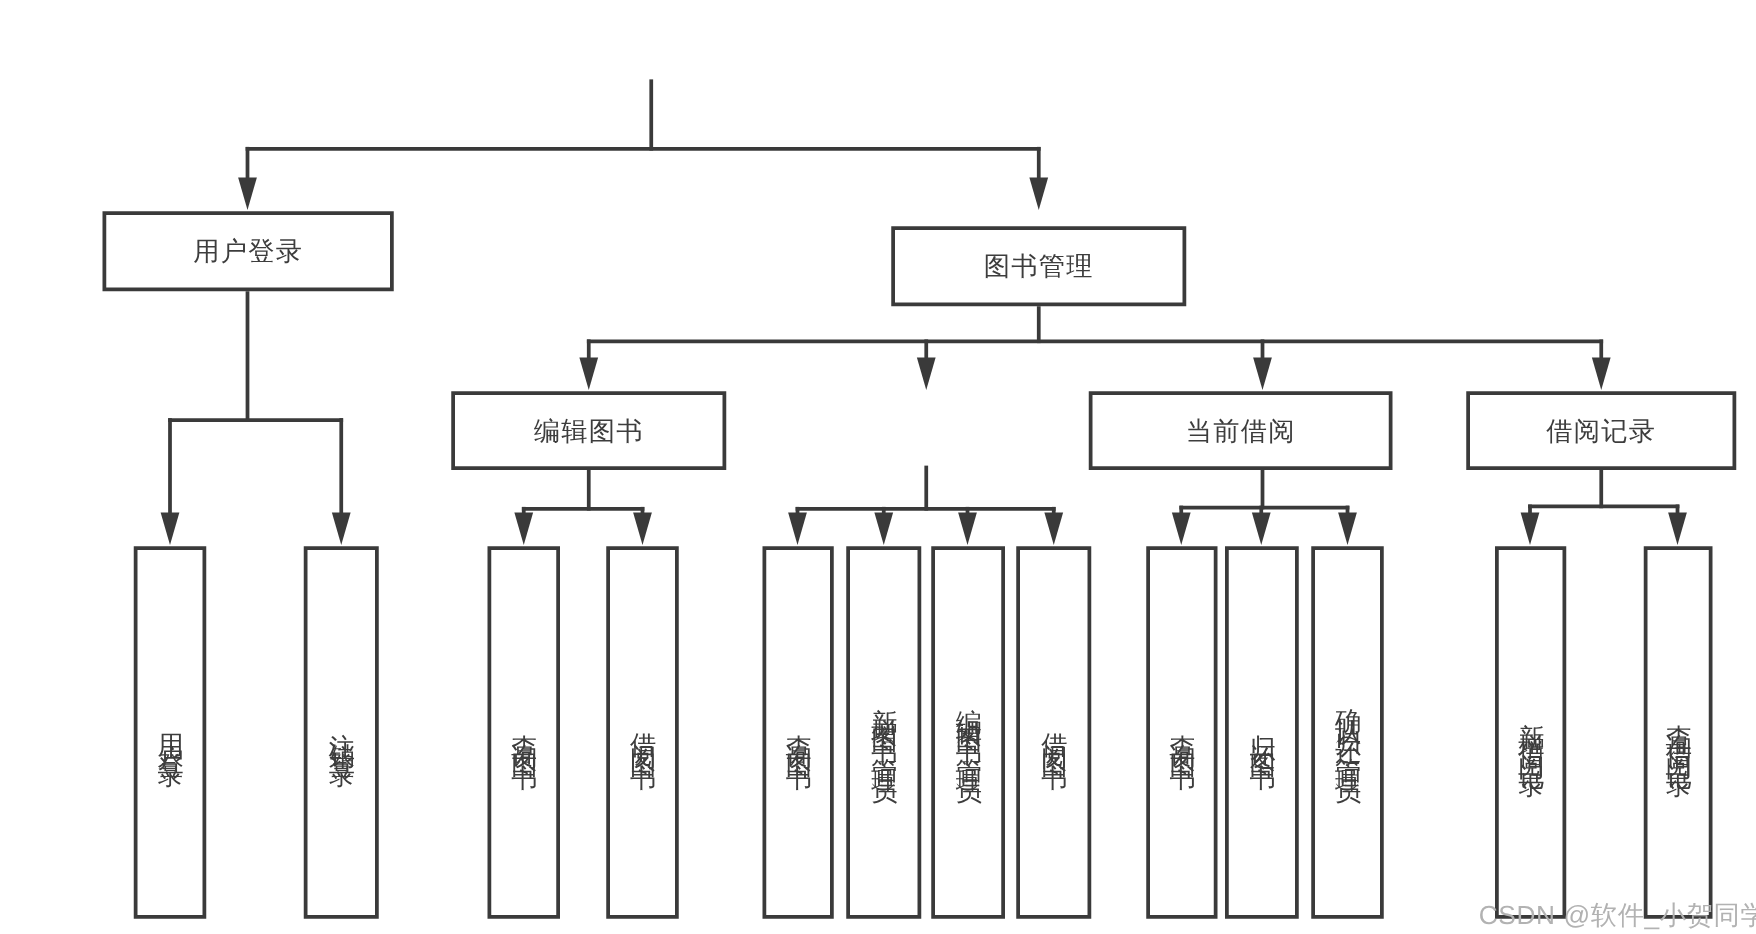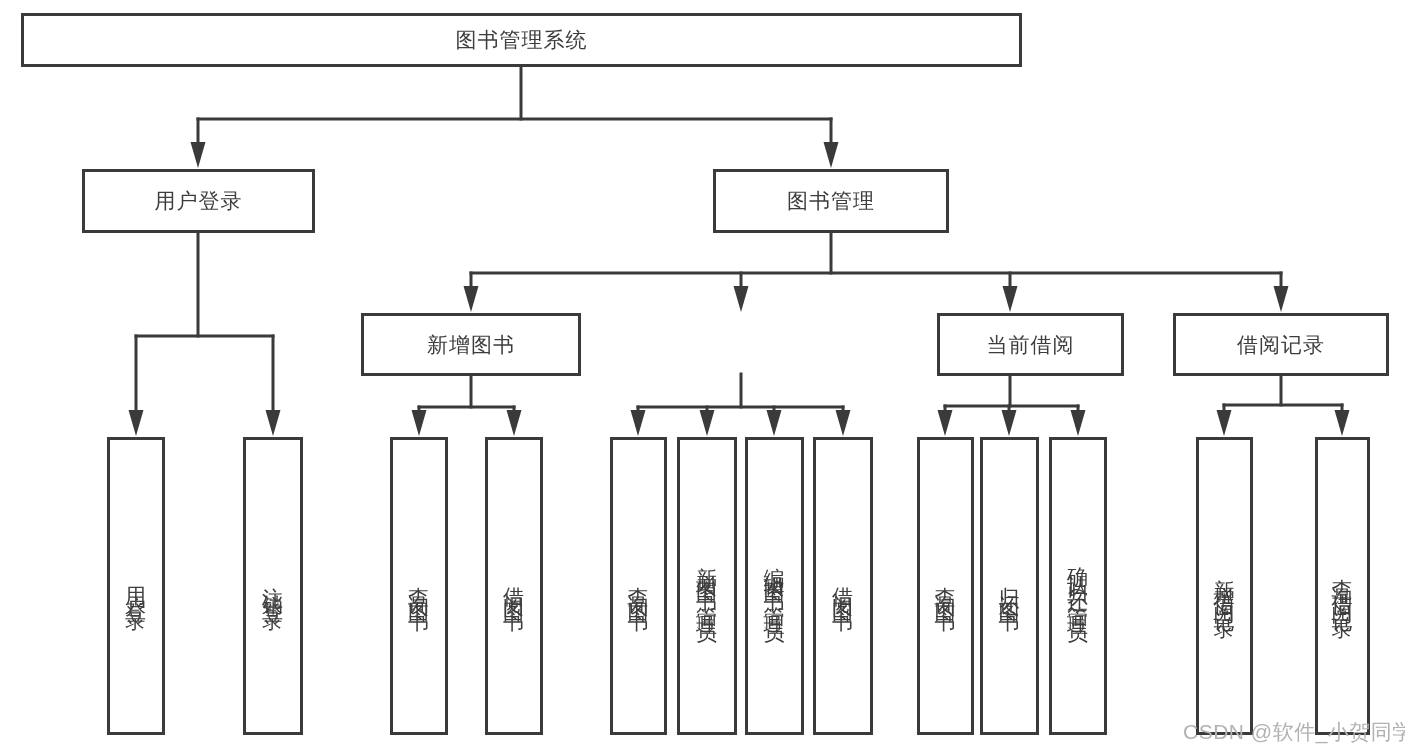--- a/index.html
+++ b/index.html
@@ -104,30 +104,29 @@
       <line x1="1078" y1="406" x2="1078" y2="418" stroke="#3a3a3a" stroke-width="3" stroke-linecap="square"></line>
       <polygon points="1070.5,410 1085.5,410 1078,436" fill="#3a3a3a"></polygon>
       <line x1="1281" y1="374" x2="1281" y2="405" stroke="#3a3a3a" stroke-width="3" stroke-linecap="square"></line>
       <line x1="1224" y1="405" x2="1342" y2="405" stroke="#3a3a3a" stroke-width="3" stroke-linecap="square"></line>
       <line x1="1224" y1="405" x2="1224" y2="418" stroke="#3a3a3a" stroke-width="3" stroke-linecap="square"></line>
       <polygon points="1216.5,410 1231.5,410 1224,436" fill="#3a3a3a"></polygon>
       <line x1="1342" y1="405" x2="1342" y2="418" stroke="#3a3a3a" stroke-width="3" stroke-linecap="square"></line>
       <polygon points="1334.5,410 1349.5,410 1342,436" fill="#3a3a3a"></polygon>
     </svg>
 
-  <div class="box" style="left:21px;top:13px;width:1001px;height:54px;">图书管理系统</div>
 
   <div class="box" style="left:82px;top:169px;width:233px;height:64px;">用户登录</div>
 
-  <div class="box" style="left:713px;top:169px;width:236px;height:64px;">图书管理</div>
+  <div class="box" style="left:713px;top:181px;width:236px;height:64px;">图书管理</div>
 
-  <div class="box" style="left:361px;top:313px;width:220px;height:63px;">新增图书</div>
+  <div class="box" style="left:361px;top:313px;width:220px;height:63px;">编辑图书</div>
 
 
-  <div class="box" style="left:937px;top:313px;width:187px;height:63px;text-align:center;">当前借阅</div>
+  <div class="box" style="left:871px;top:313px;width:243px;height:63px;text-align:center;">当前借阅</div>
 
   <div class="box" style="left:1173px;top:313px;width:216px;height:63px;">借阅记录</div>
 
   <div class="box vbox" style="left:107px;top:437px;width:58px;height:298px;">用户登录</div>
 
   <div class="box vbox" style="left:243px;top:437px;width:60px;height:298px;">注销登录</div>
 
   <div class="box vbox" style="left:390px;top:437px;width:58px;height:298px;">查询图书</div>
 
   <div class="box vbox" style="left:485px;top:437px;width:58px;height:298px;">借阅图书</div>

